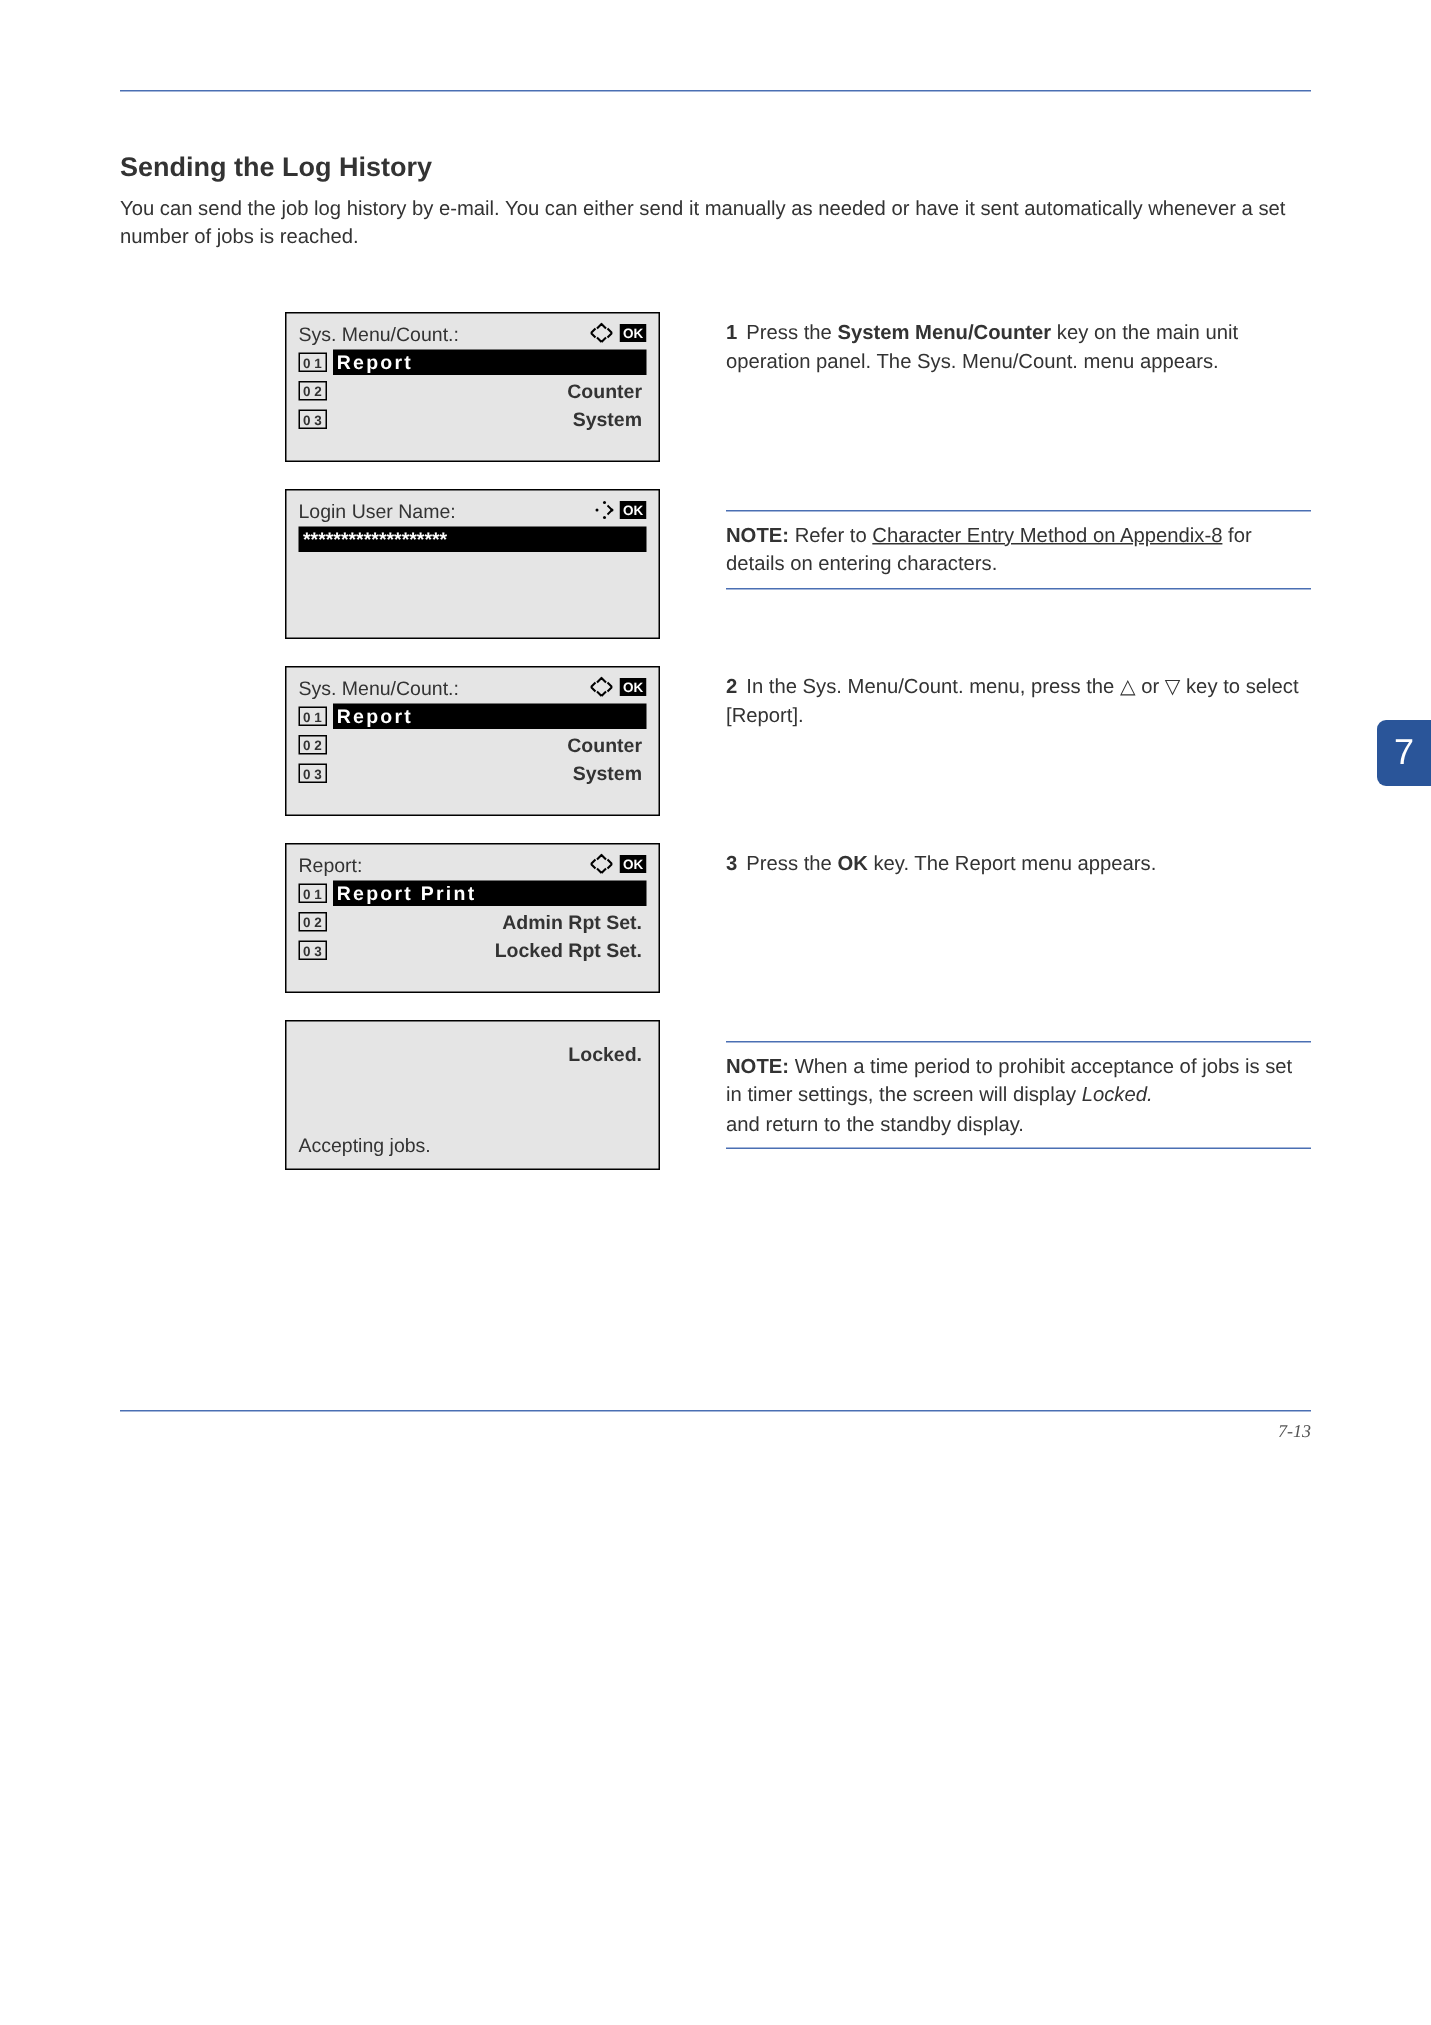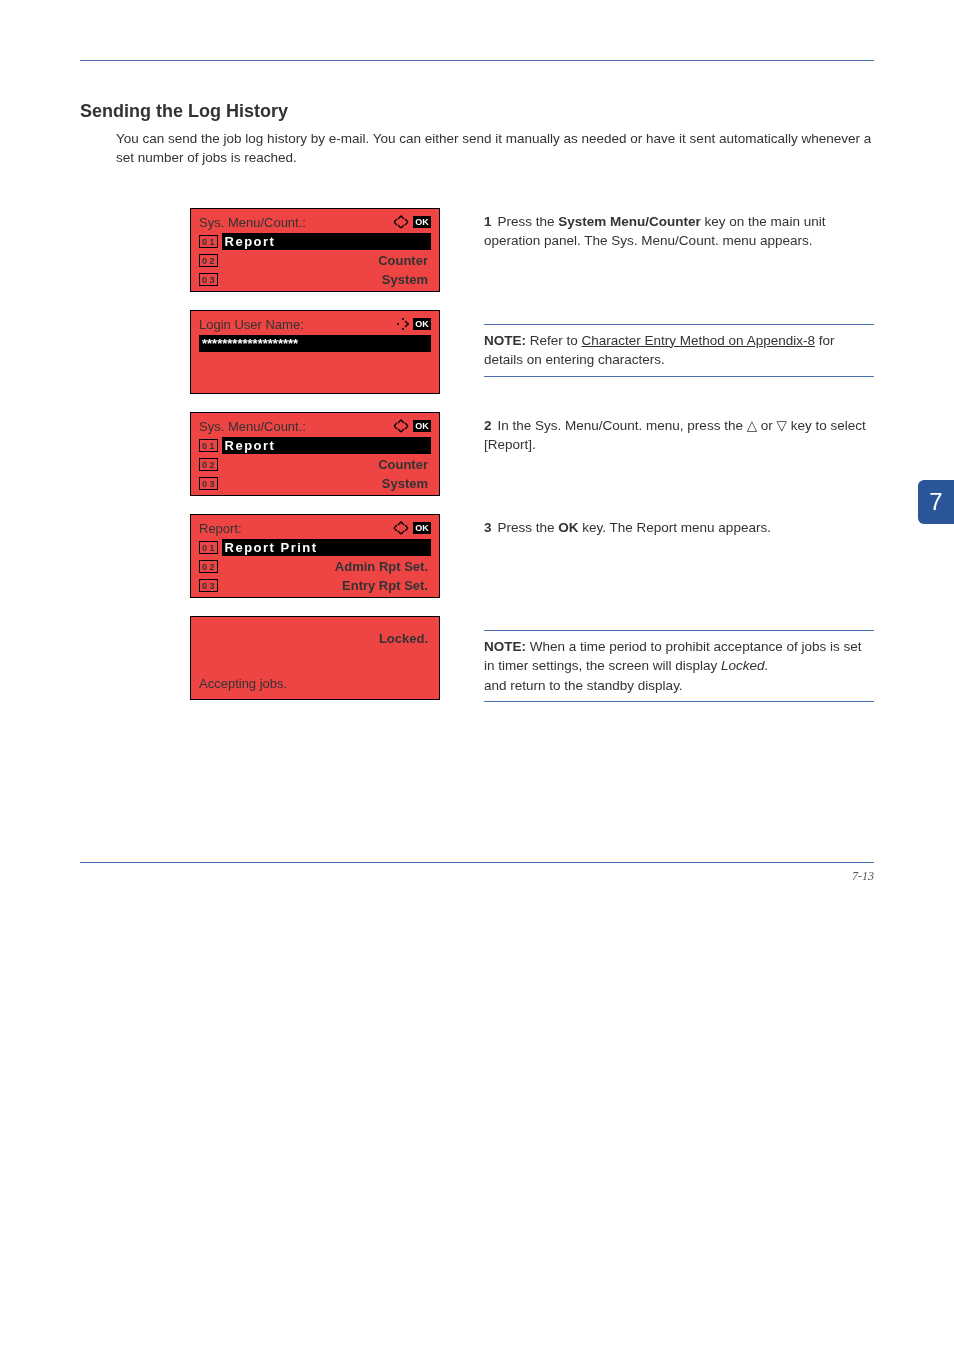--- a/index.html
+++ b/index.html
@@ -21,21 +21,20 @@
     margin-bottom: 40px;
   }
   .section-title {
     font-weight: bold;
     font-size: 18px;
     margin-bottom: 8px;
   }
   .intro {
     margin-bottom: 40px;
     line-height: 1.4;
-    margin-left: 36px;
   }
   .rows { }
   .row {
     display: flex;
     align-items: flex-start;
     margin-bottom: 18px;
     gap: 24px;
   }
   .left {
     width: 270px;
@@ -43,27 +42,27 @@
     margin-left: 110px;
   }
   .right {
     flex: 1;
     padding-top: 4px;
     line-height: 1.45;
   }
   .panel {
     border: 1px solid #000;
     width: 250px;
-    height: 84px;
+    height: 100px;
     padding: 6px 8px;
     box-sizing: border-box;
     font-family: Arial, sans-serif;
     font-size: 13px;
     position: relative;
-    background: #ef4444;
+    background: #e5e5e5;
   }
   .panel-title-row {
     display: flex;
     justify-content: space-between;
     align-items: center;
     margin-bottom: 3px;
   }
   .ok-block {
     display: flex;
     align-items: center;
@@ -271,21 +270,21 @@
           <div class="line">
               <span class="numbox">0 1</span>
               <span class="highlight">Report Print</span>
             </div>
           <div class="line">
               <span class="numbox">0 2</span>
               <span class="plain">Admin Rpt Set.</span>
             </div>
           <div class="line">
               <span class="numbox">0 3</span>
-              <span class="plain">Entry Rpt Set.</span>
+              <span class="plain">Locked Rpt Set.</span>
             </div>
         </div>
       </div>
       <div class="right">
         <span class="step-num">3</span><span>Press the </span><span class="boldkey">OK</span><span> key. The Report menu appears.</span>
       </div>
     </div>
 
     <div class="row">
       <div class="left">

